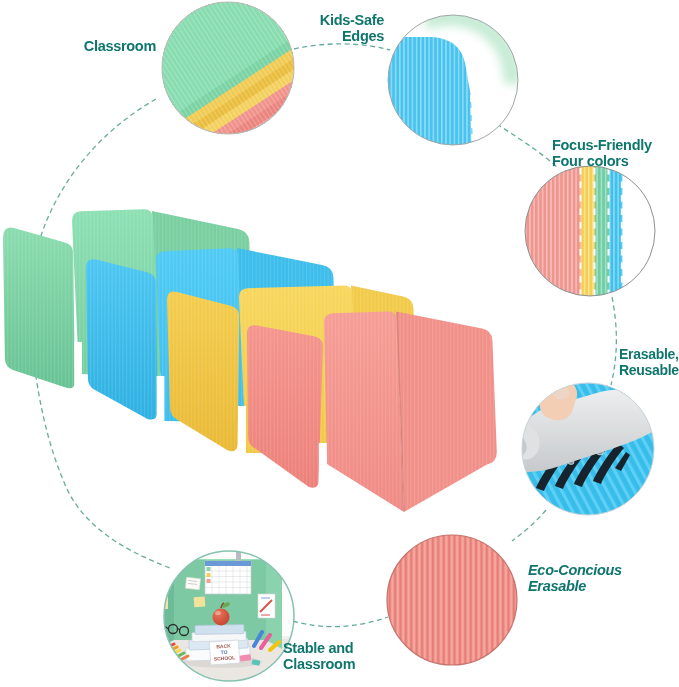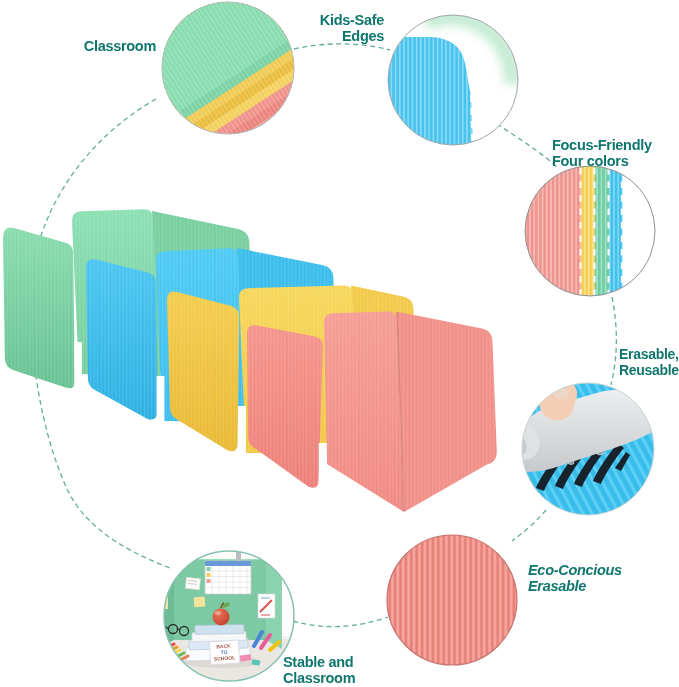--- a/index.html
+++ b/index.html
@@ -8,21 +8,21 @@
   .stage svg{position:absolute;left:0;top:0;}
   .label{position:absolute;font-weight:bold;font-size:14.5px;line-height:1.12;
          color:#0f766e;letter-spacing:-0.3px;white-space:nowrap;}
   .label span{display:block;}
   .r{text-align:right;}
   #label-material{right:523px;top:38px;}
   #label-edges{right:295px;top:12px;}
   #label-colors{left:552px;top:125px;margin-top:12px;}
   #label-erasable{left:619px;top:347px;font-size:14px;}
   #label-eco{left:528px;top:562px;font-style:italic;}
-  #label-stable{left:283px;top:654px;}
+  #label-stable{left:283px;top:640px;}
 </style>
 </head>
 <body>
 
 <div class="stage">
 
 <svg width="679" height="687" viewBox="0 0 679 687">
 <defs>
   <clipPath id="c1">
           <circle cx="228" cy="68" r="66"></circle>

